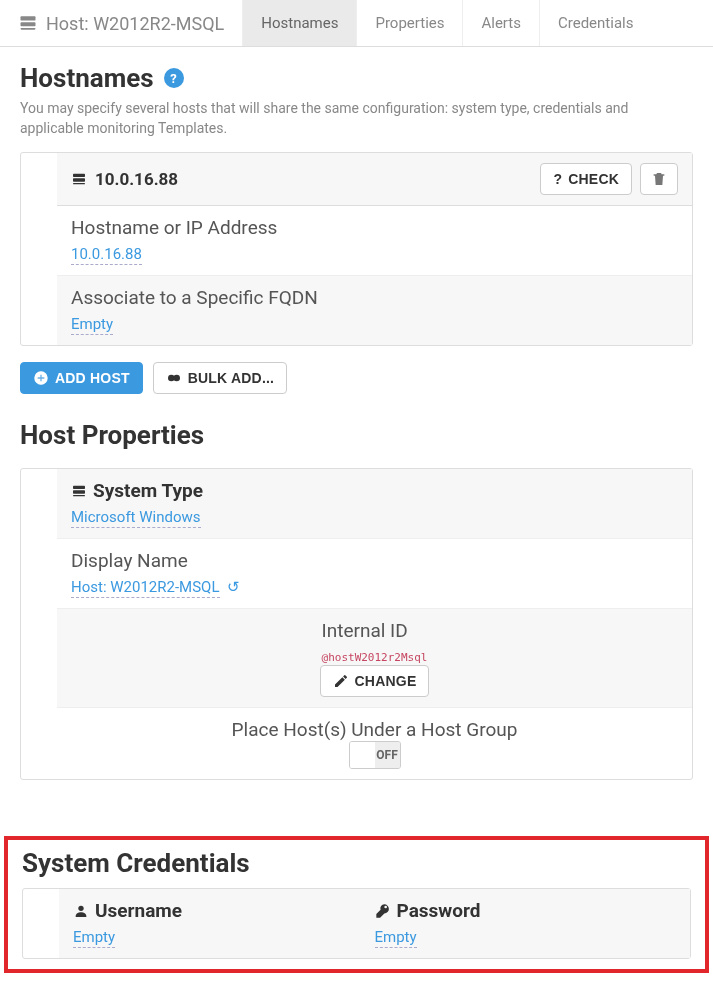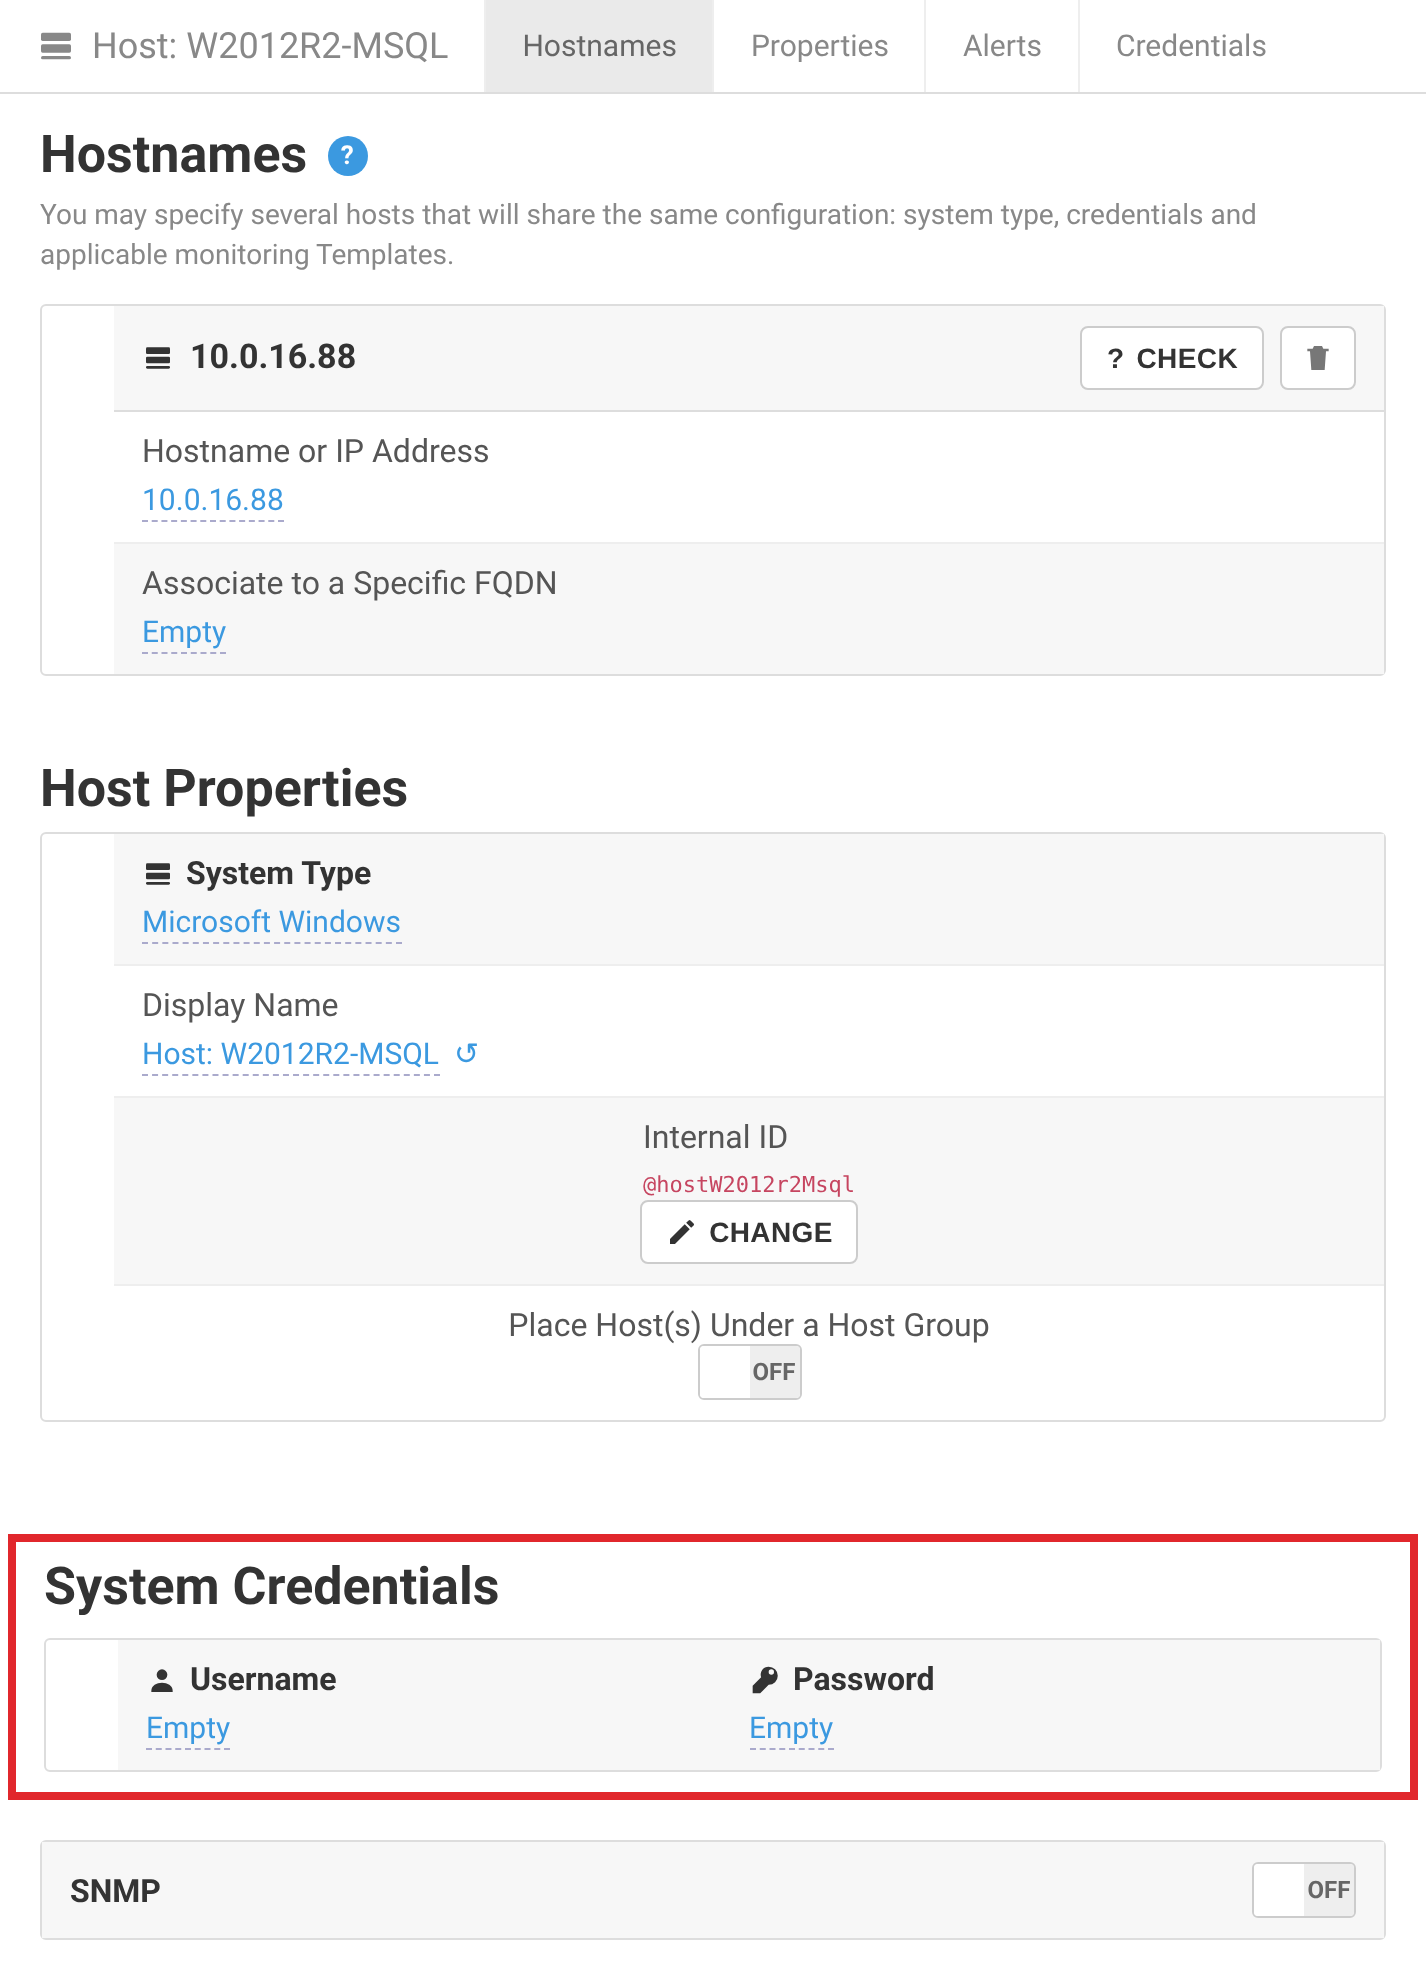--- a/index.html
+++ b/index.html
@@ -85,21 +85,21 @@
     .panel-header-title { font-size: 17px; font-weight: 700; color:#333; }
     .panel-header-actions { display:flex; gap:8px; }
     .panel-row {
       padding: 10px 14px;
       border-bottom: 1px solid #eee;
     }
     .panel-row:last-child { border-bottom: none; }
     .panel-row.gray { background: #f7f7f7; }
     .row-flex { display:flex; justify-content:space-between; align-items:center;flex-direction:column; }
     .row-label {
-      font-size: 16px;
+      font-size: 19px;
       color: #555;
       margin-bottom: 6px;
       display:flex; align-items:center; gap:6px;
     }
     .row-label.bold { font-weight: 700; color:#333; }
     .row-value {
       color: #3b99e0;
       font-size: 15px;
       border-bottom: 1px dashed #aac;
       display: inline-block;
@@ -239,24 +239,44 @@
       <div class="panel-row">
         <div class="row-label">Hostname or IP Address</div>
         <span class="row-value">10.0.16.88</span>
       </div>
       <div class="panel-row gray">
         <div class="row-label">Associate to a Specific FQDN</div>
         <span class="row-value">Empty</span>
       </div>
     </div>
 
+    <div class="btn-group">
+      <button class="btn btn-primary">
+        <span>
+          <svg class="ic" viewBox="0 0 24 24" style="fill:#fff">
+              <circle cx="12" cy="12" r="10" fill="#fff" opacity="0.25"></circle>
+              <path d="M12 2a10 10 0 100 20 10 10 0 000-20zm1 11v4h-2v-4H7v-2h4V7h2v4h4v2h-4z" fill="#fff"></path>
+            </svg>
+        </span>
+        <span>ADD HOST</span>
+      </button>
+      <button class="btn">
+        <span>
+          <svg class="ic" viewBox="0 0 24 24" style="fill:#333">
+              <circle cx="8" cy="12" r="5"></circle>
+              <circle cx="16" cy="12" r="5"></circle>
+            </svg>
+        </span>
+        <span>BULK ADD...</span>
+      </button>
+    </div>
   </div>
 
   <div class="section" style="padding-top:6px;">
-    <div class="section-title" style="margin-bottom:6px;">Host Properties</div>
+    <div class="section-title" style="margin-bottom:18px;">Host Properties</div>
 
     <div class="panel">
       <div class="panel-row gray">
         <div class="row-label bold">
           <span>
             <svg class="ic" viewBox="0 0 24 24" style="fill:#333">
                 <rect x="3" y="4" width="18" height="5" rx="1"></rect>
                 <rect x="3" y="11" width="18" height="5" rx="1"></rect>
                 <rect x="3" y="18" width="18" height="2" rx="1"></rect>
               </svg>

